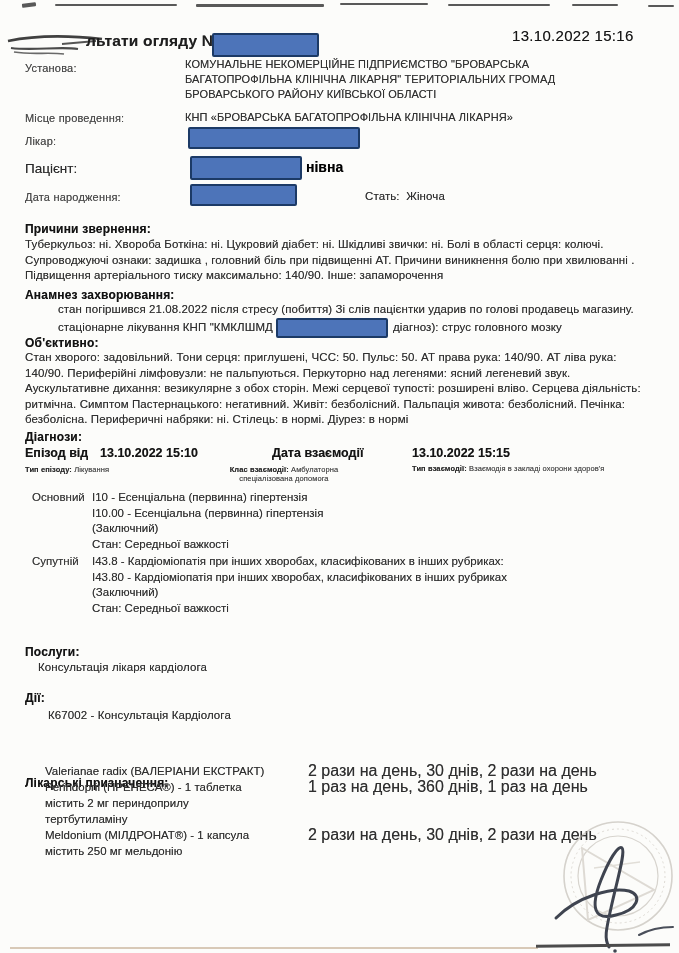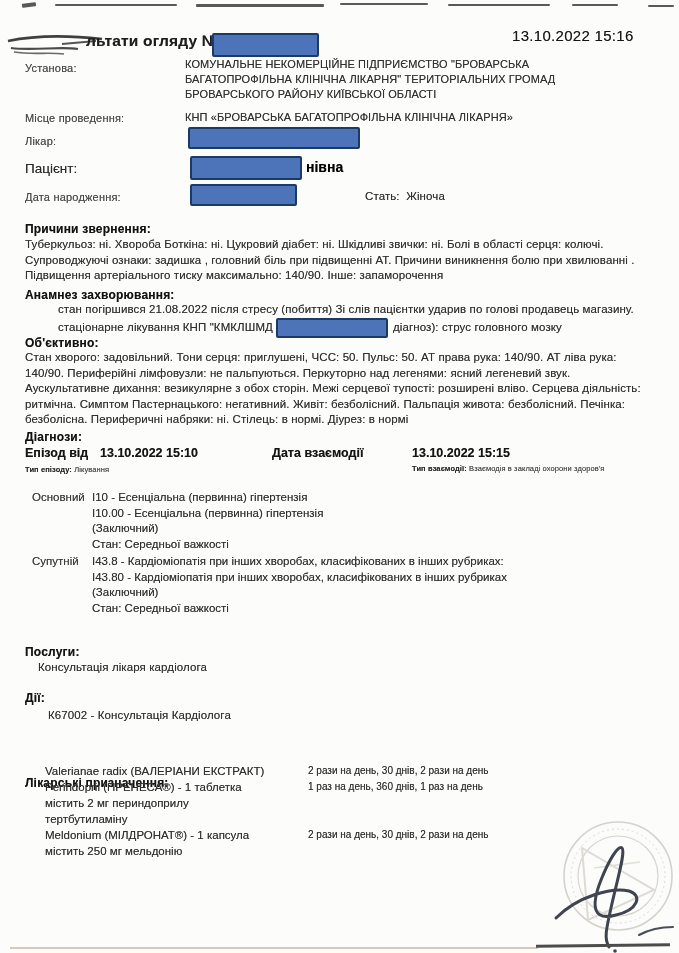--- a/index.html
+++ b/index.html
@@ -19,21 +19,21 @@
   .redact-inline{display:inline-block;width:112px;height:20px;vertical-align:middle;margin:0 5px 0 3px;}
   .caps{ text-transform:none; }
   .epizod{font-size:12.5px;font-weight:bold;color:#141414;}
   .meta-sm{font-size:7.5px;color:#4c4c4c;line-height:9px;letter-spacing:.1px;}
   .meta-sm b{color:#2c2c2c;}
   .diag-line{font-size:11.5px;line-height:15.5px;color:#303030;}
   .med-row{display:flex;align-items:flex-start;}
   .med-left{width:263px;flex:none;}
   .med-name{font-size:11.5px;line-height:16px;white-space:nowrap;color:#2f2f2f;}
   .med-details{font-size:11.5px;line-height:16px;white-space:pre-line;color:#2f2f2f;}
-  .med-dosage{font-size:10px;line-height:16px;color:#2f2f2f;}
+  .med-dosage{font-size:16px;line-height:16px;color:#2f2f2f;}
   .artifact{position:absolute;background:#3c3c3c;border-radius:1px;opacity:.85;}
 </style>
 </head>
 <body>
 
 <div class="page">
 
   <div class="artifact" style="left:22px;top:3px;width:14px;height:4px;transform:rotate(-8deg);"></div>
   <div class="artifact" style="left:55px;top:4px;width:122px;height:2px;"></div>
   <div class="artifact" style="left:196px;top:4px;width:128px;height:3px;"></div>
@@ -83,20 +83,24 @@
   <div class="abs heading" style="left:25px;top:430px;">Діагнози:</div>
 
   <div class="abs epizod" style="left:25px;top:446px;">Епізод від</div>
   <div class="abs epizod" style="left:100px;top:446px;">13.10.2022 15:10</div>
   <div class="abs epizod" style="left:272px;top:446px;">Дата взаємодії</div>
   <div class="abs epizod" style="left:412px;top:446px;">13.10.2022 15:15</div>
 
   <div class="abs meta-sm" style="left:25px;top:465px;width:150px;">
     <b>Тип епізоду:</b>
     <span>Лікування</span>
+  </div>
+  <div class="abs meta-sm" style="left:205px;top:465px;width:158px;text-align:center;">
+    <b>Клас взаємодії:</b>
+    <span>Амбулаторна спеціалізована допомога</span>
   </div>
   <div class="abs meta-sm" style="left:412px;top:464px;width:245px;">
     <b>Тип взаємодії:</b>
     <span>Взаємодія в закладі охорони здоров'я</span>
   </div>
 
   <div class="abs diag-line" style="left:32px;top:490px;color:#3a3a3a;">Основний</div>
   <div class="abs" style="left:92px;top:490px;width:520px;">
     <div class="diag-line">І10 - Есенціальна (первинна) гіпертензія</div>
     <div class="diag-line">І10.00 - Есенціальна (первинна) гіпертензія</div>

